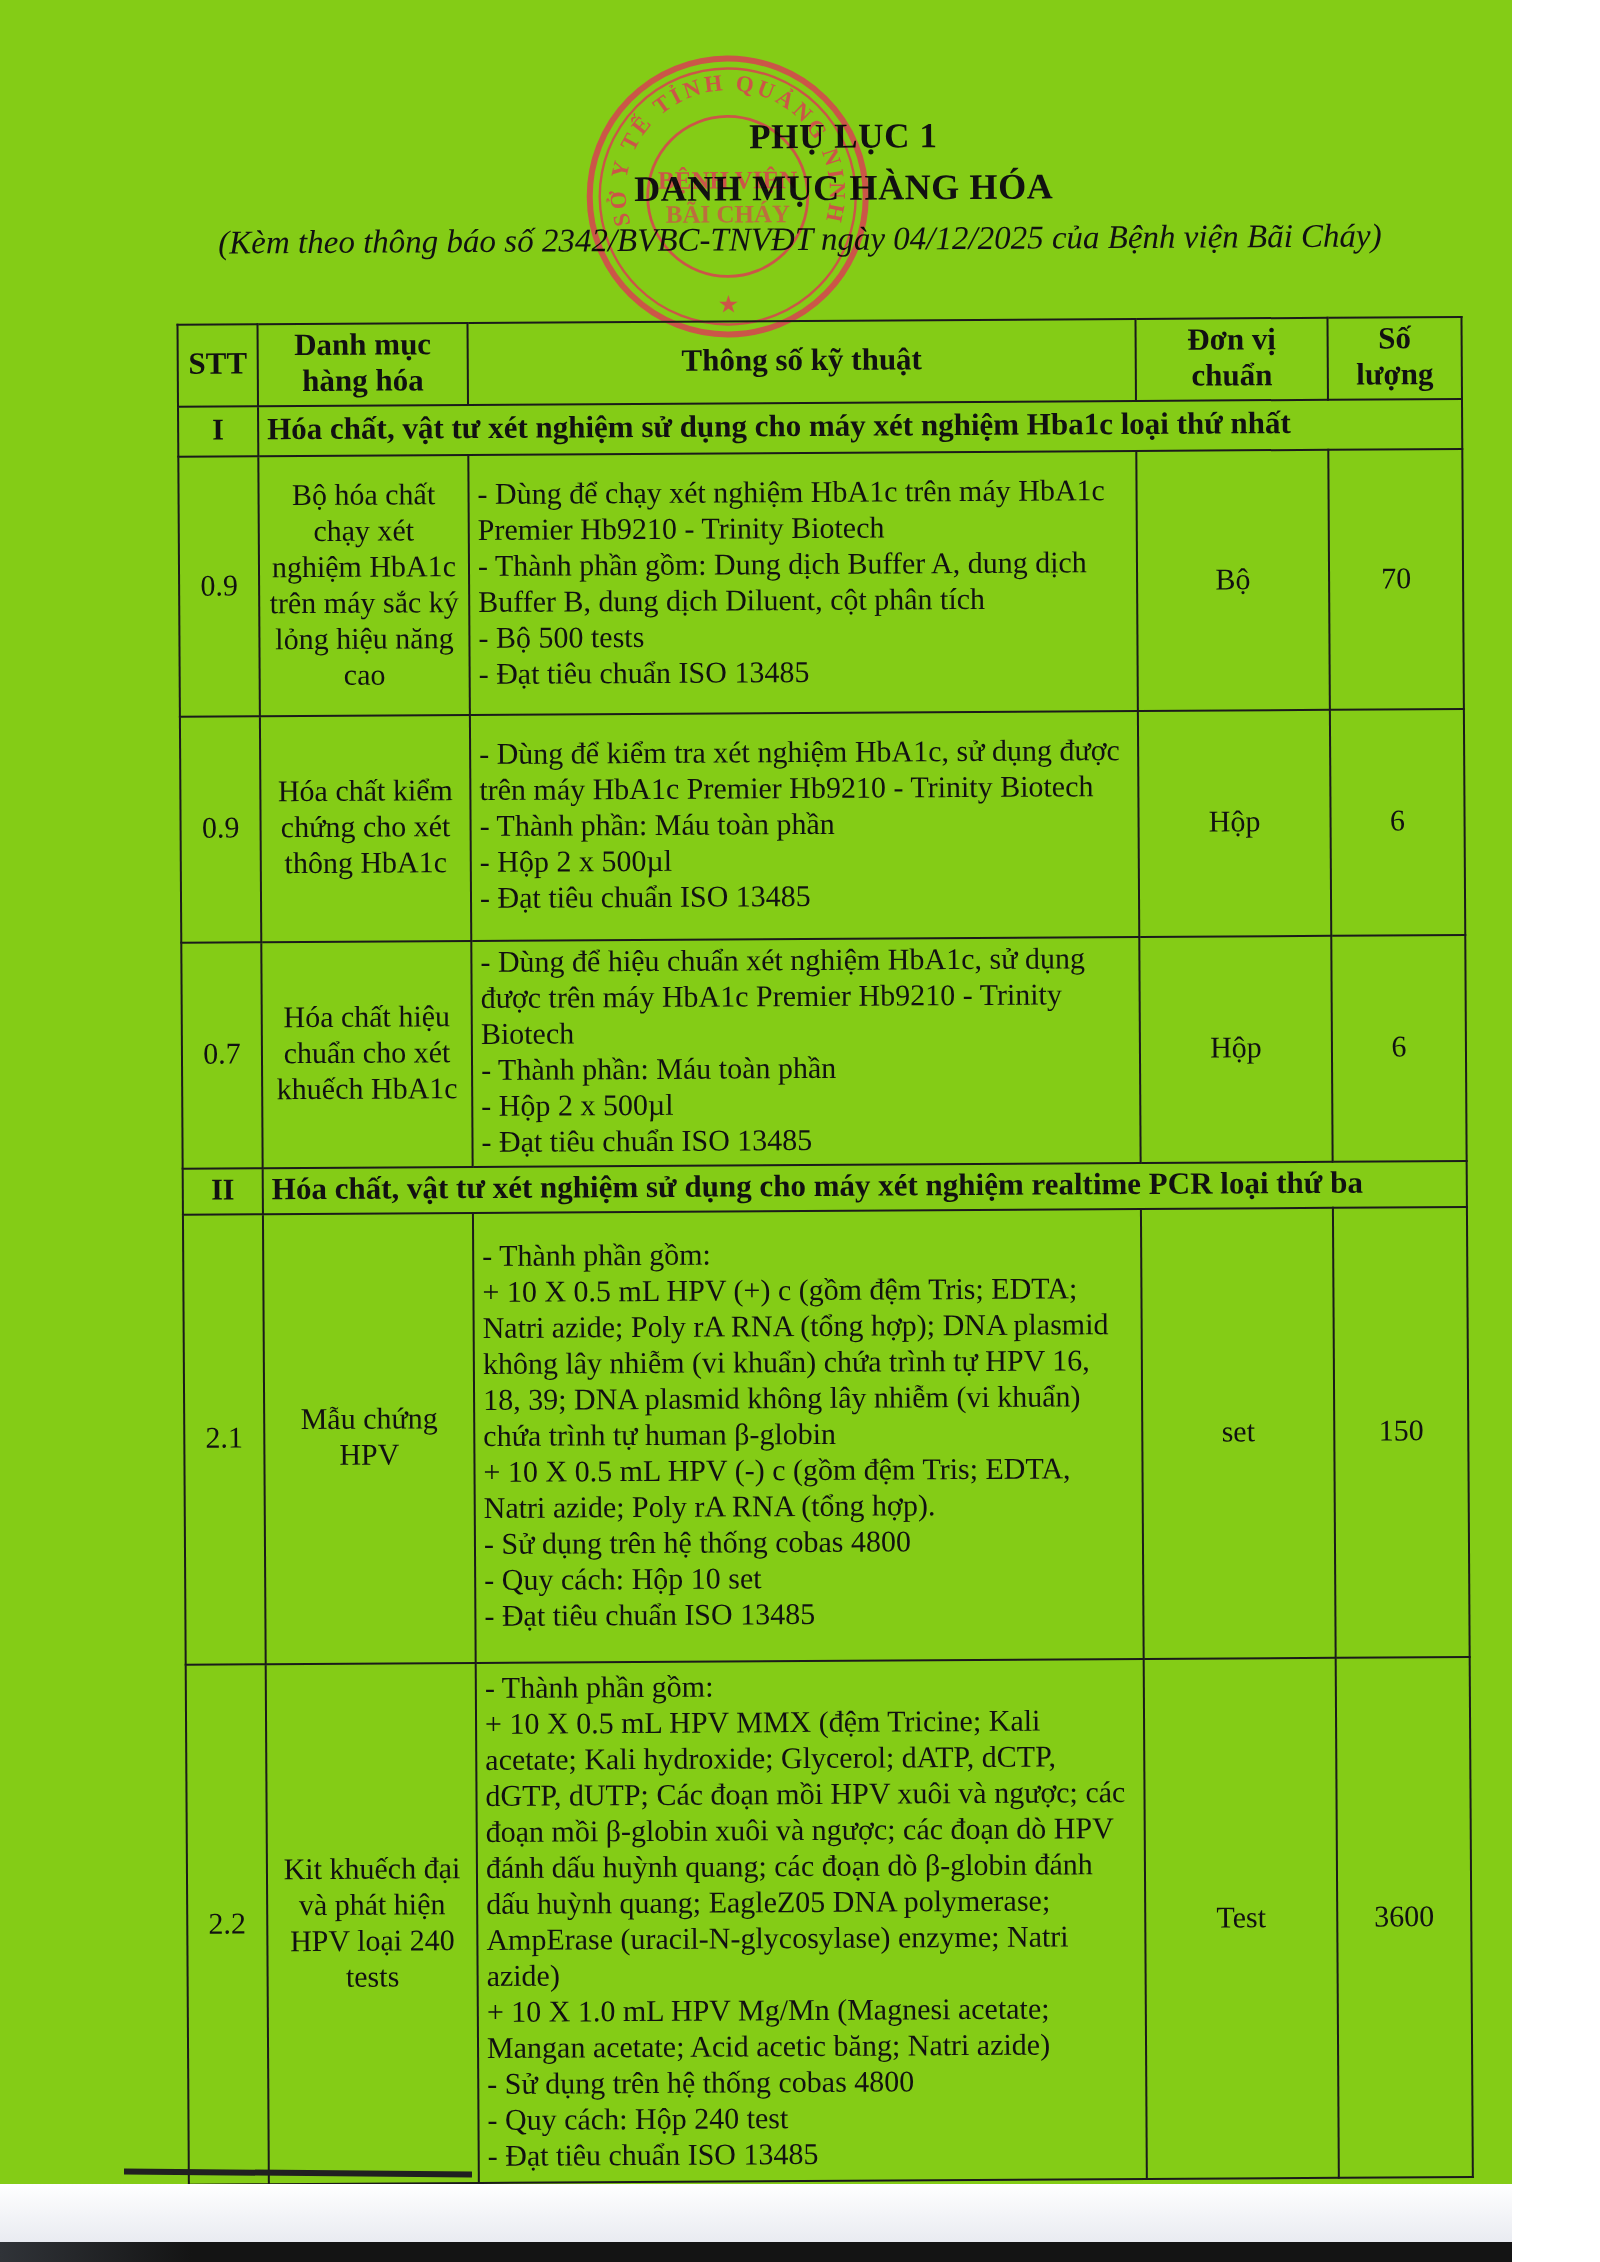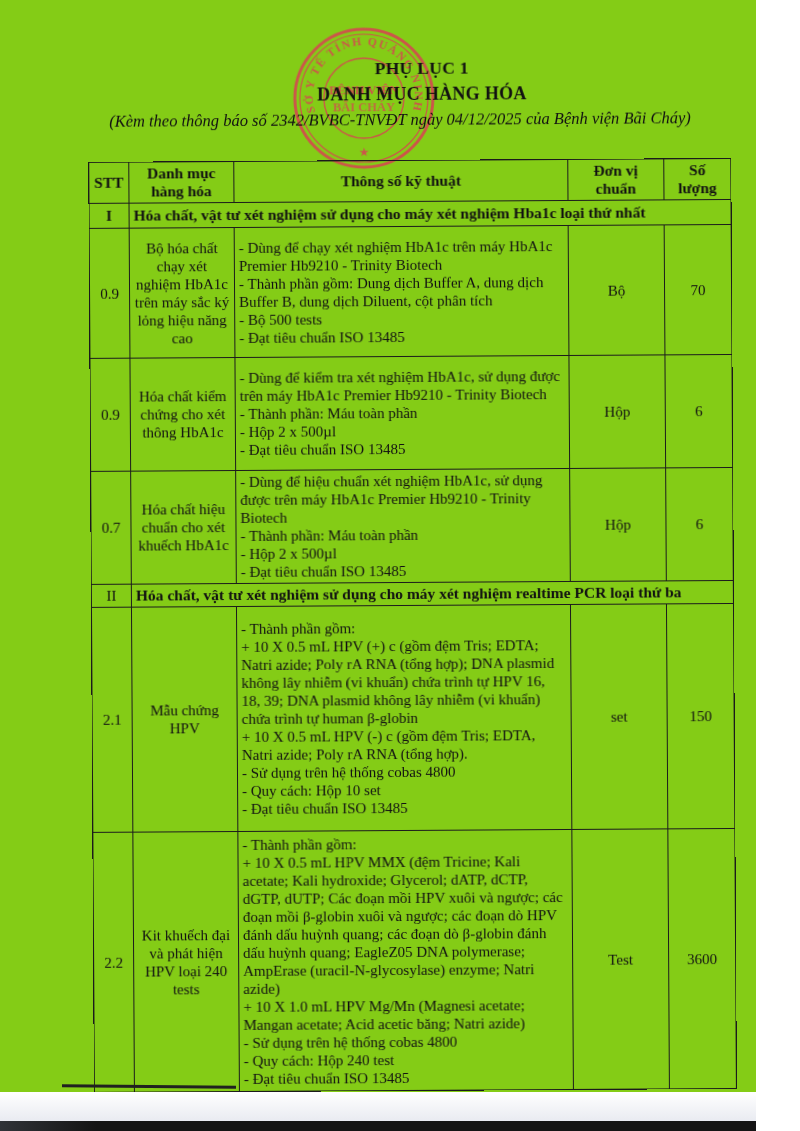--- a/index.html
+++ b/index.html
@@ -145,21 +145,21 @@
           <td class="cat">Hóa chất hiệu chuẩn cho xét khuếch HbA1c</td>
           <td class="specs">- Dùng để hiệu chuẩn xét nghiệm HbA1c, sử dụng được trên máy HbA1c Premier Hb9210 - Trinity Biotech
 - Thành phần: Máu toàn phần
 - Hộp 2 x 500µl
 - Đạt tiêu chuẩn ISO 13485</td>
           <td class="c">Hộp</td>
           <td class="c">6</td>
         </tr>
 
         <tr style="height:23px">
-          <td class="c" style="font-weight:normal">II</td>
+          <td class="c" style="font-weight:bold">II</td>
           <td class="section" colspan="4">Hóa chất, vật tư xét nghiệm sử dụng cho máy xét nghiệm realtime PCR loại thứ ba</td>
         </tr>
 
         <tr style="height:225px">
           <td class="c">2.1</td>
           <td class="cat">Mẫu chứng HPV</td>
           <td class="specs">- Thành phần gồm:
 + 10 X 0.5 mL HPV (+) c (gồm đệm Tris; EDTA; Natri azide; Poly rA RNA (tổng hợp); DNA plasmid không lây nhiễm (vi khuẩn) chứa trình tự HPV 16, 18, 39; DNA plasmid không lây nhiễm (vi khuẩn) chứa trình tự human β-globin
 + 10 X 0.5 mL HPV (-) c (gồm đệm Tris; EDTA, Natri azide; Poly rA RNA (tổng hợp).
 - Sử dụng trên hệ thống cobas 4800

